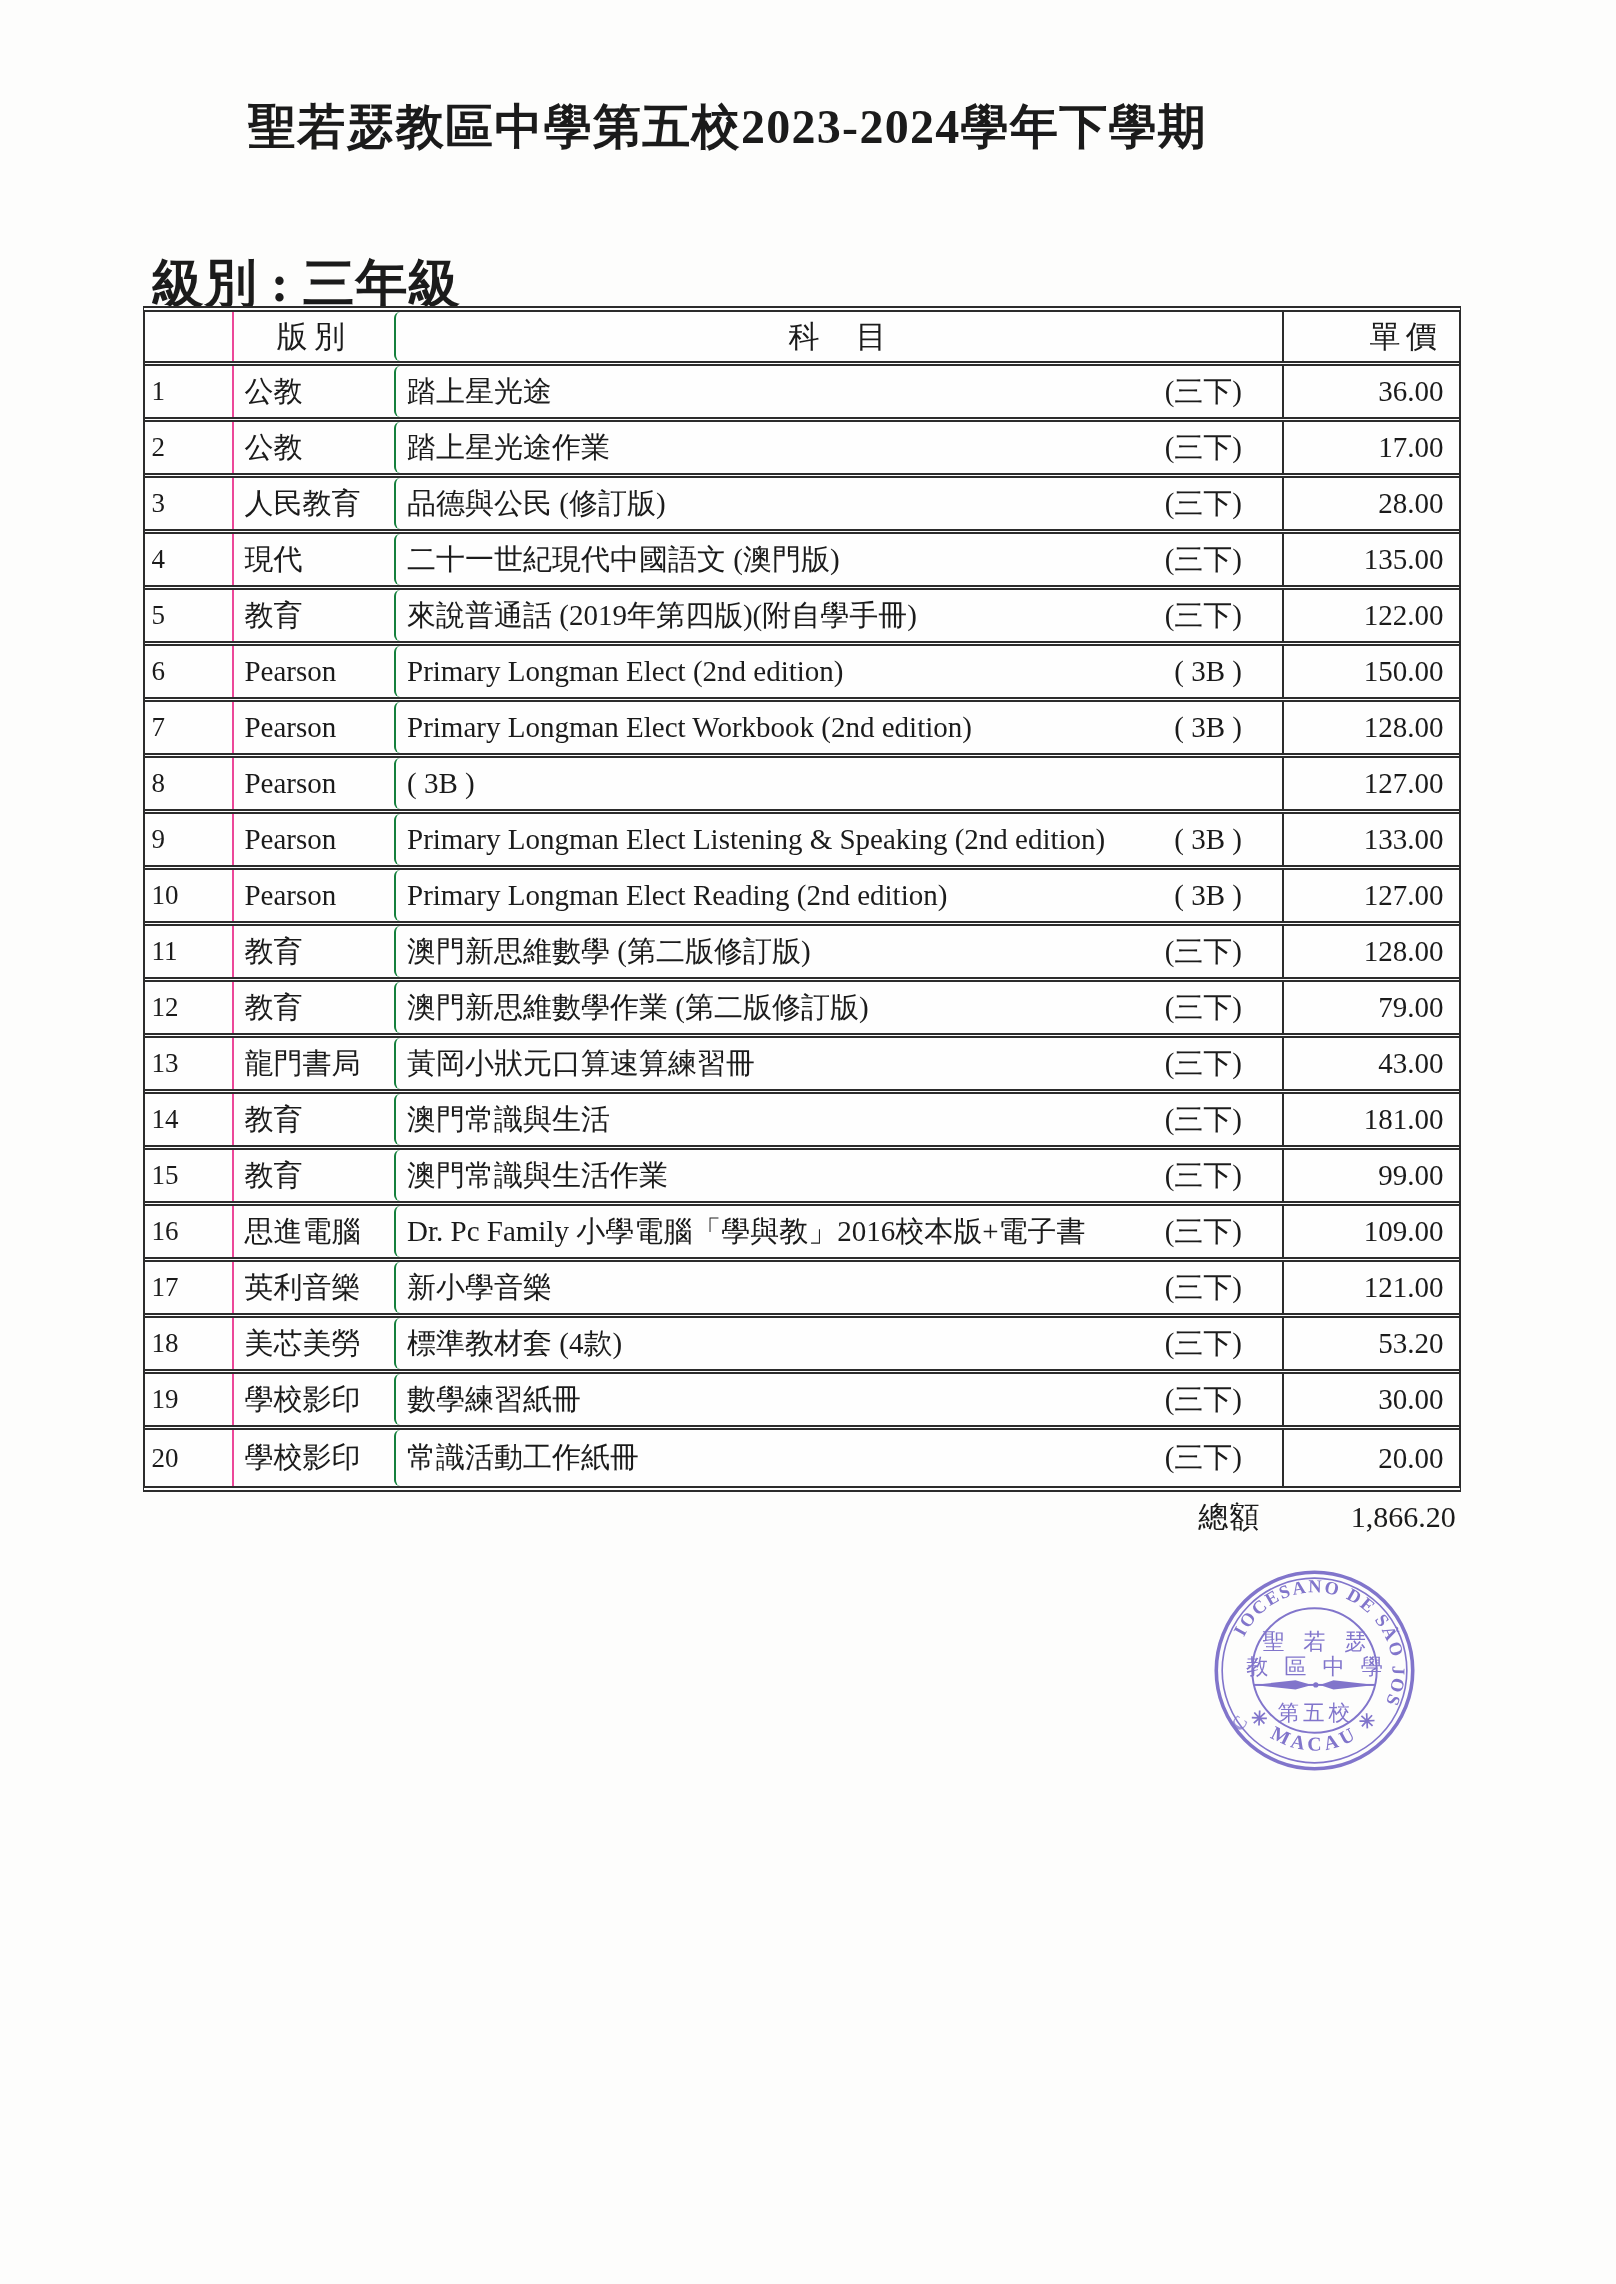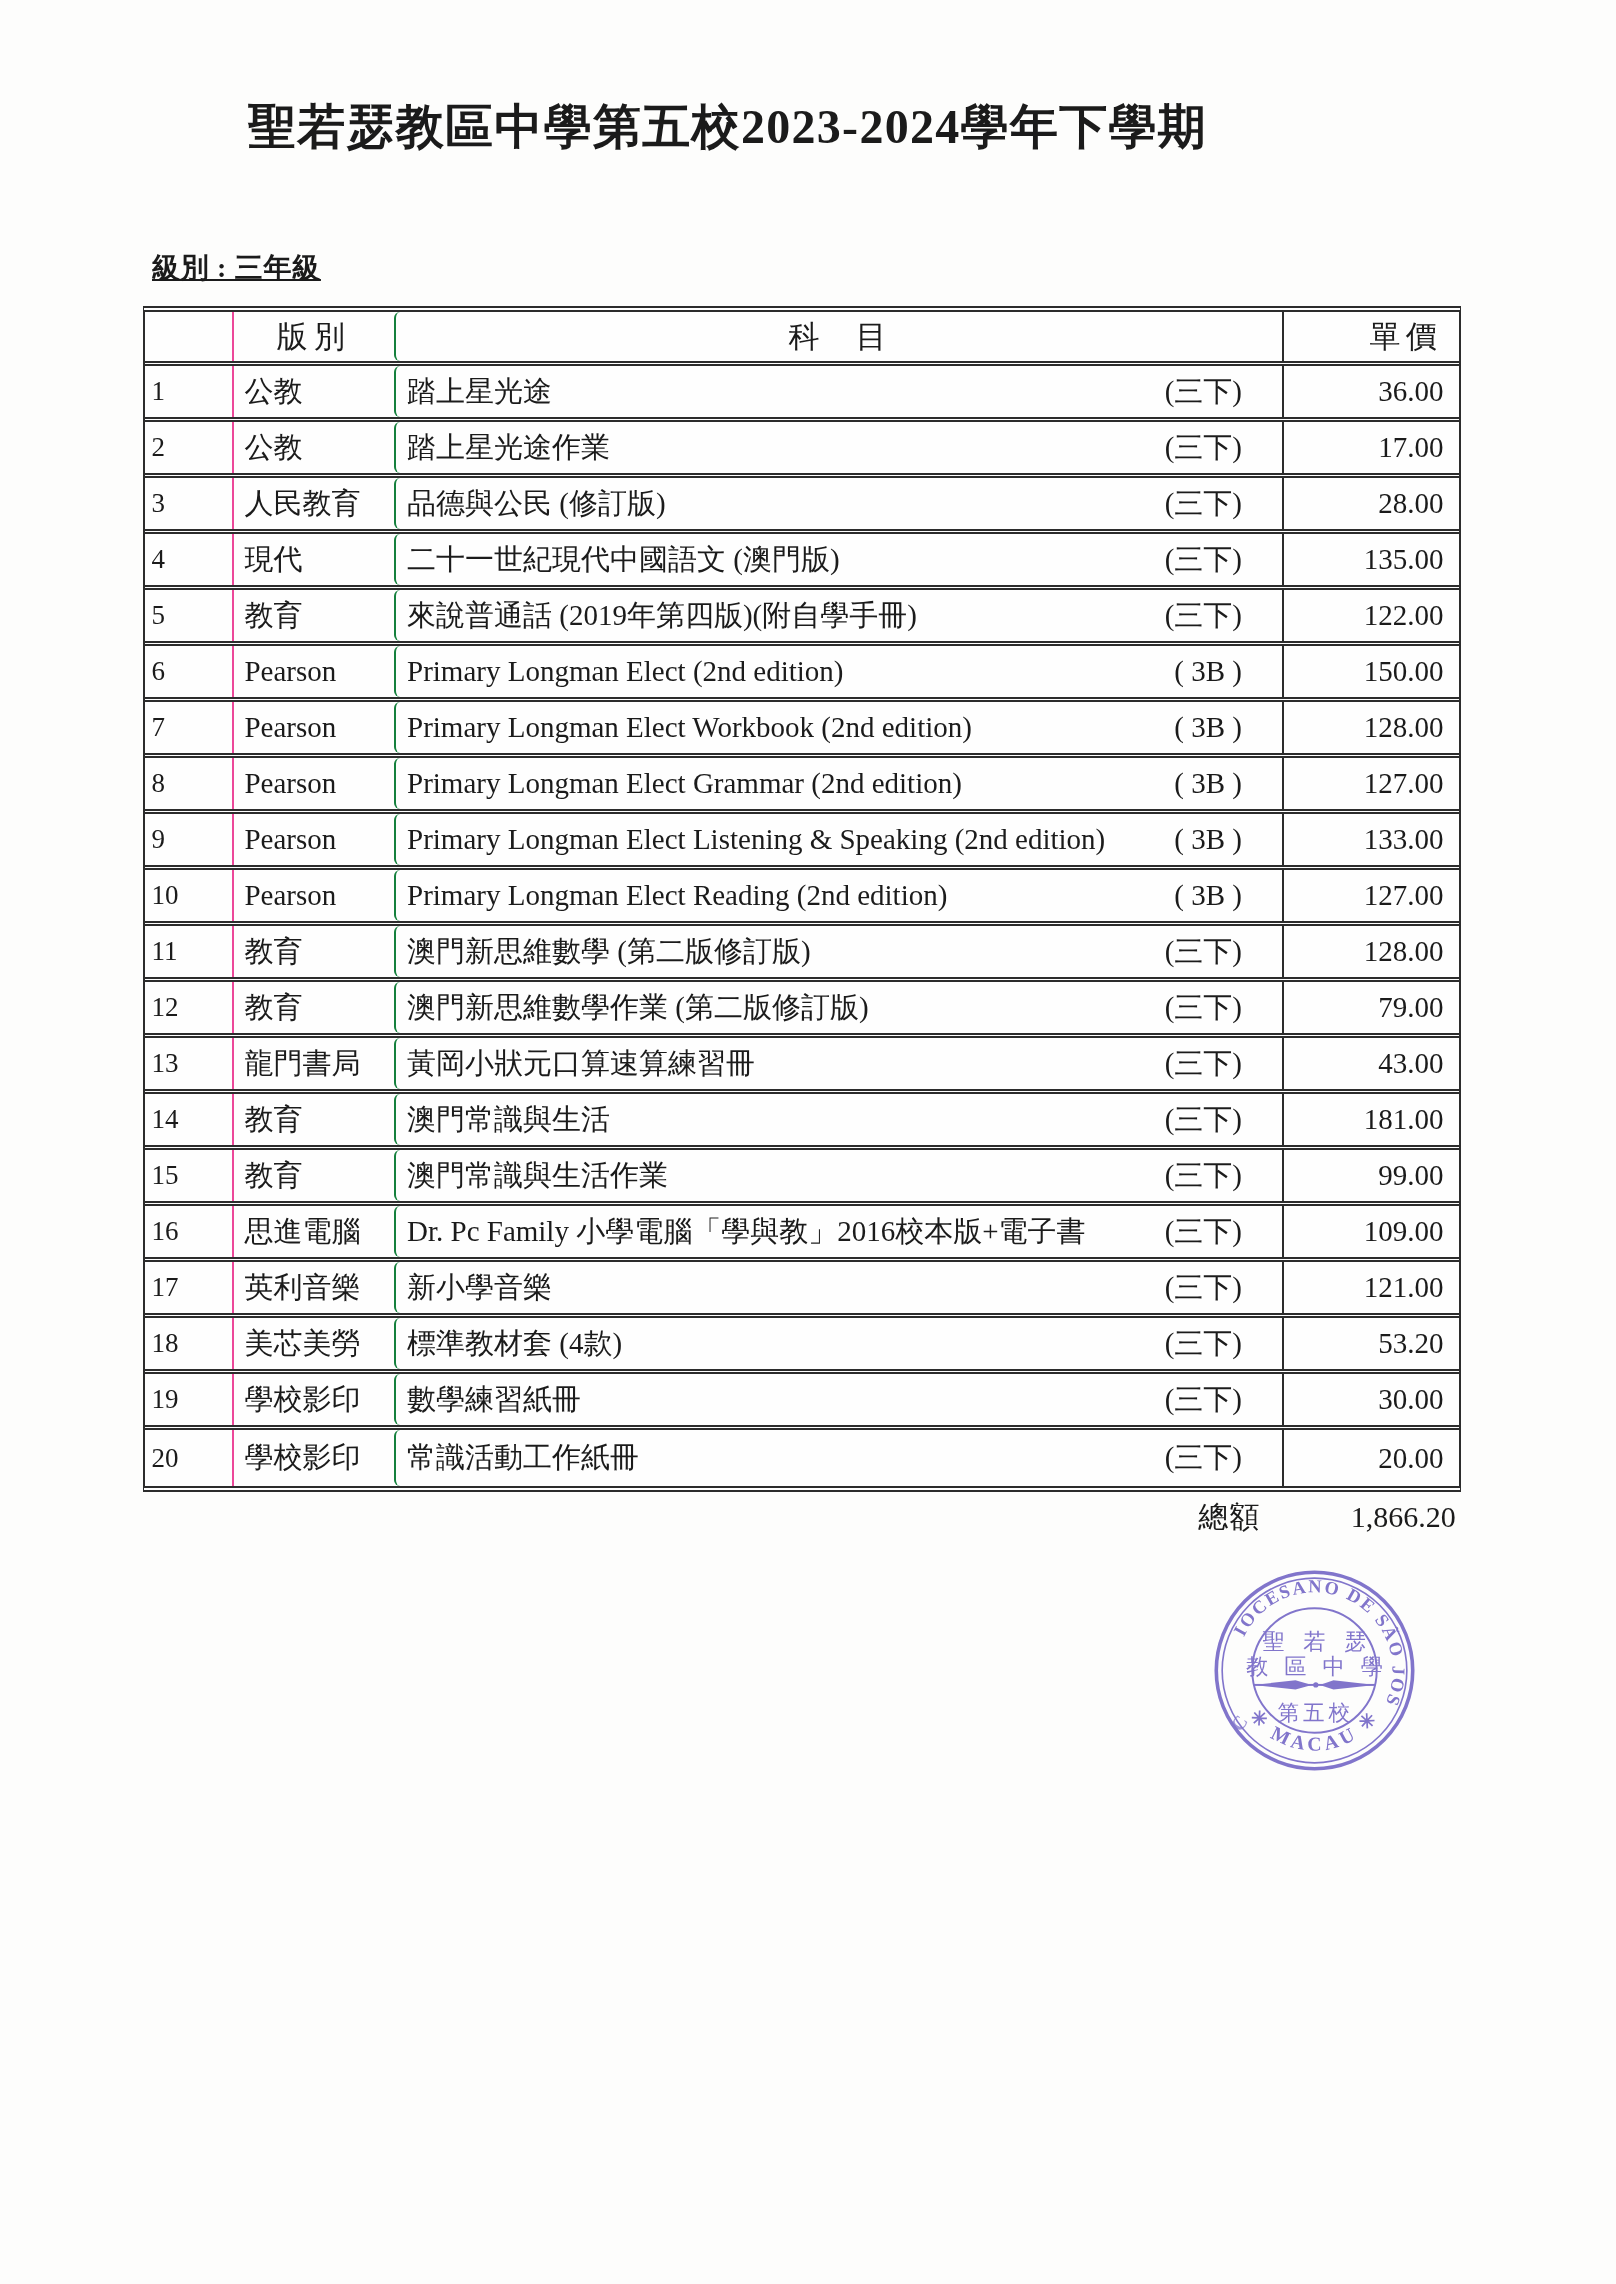--- a/index.html
+++ b/index.html
@@ -12,21 +12,21 @@
     overflow:hidden;
   }
   .page-title{
     position:absolute;top:95px;left:4px;width:1447px;
     text-align:center;
     font-size:48px;font-weight:bold;letter-spacing:1.3px;
     white-space:nowrap;
   }
   .grade-label{
     position:absolute;top:249px;left:152px;
-    font-size:28px;font-weight:bold;letter-spacing:0.7px;text-decoration:underline;
+    font-size:52px;font-weight:bold;letter-spacing:0.7px;
   }
   .booktable{
     position:absolute;left:143px;top:306px;width:1318px;
     border:2.6px solid #2c2c2c;
     border-top:6.5px double #2c2c2c;
     border-bottom:6.5px double #2c2c2c;
     box-sizing:border-box;
     background:#fefefe;
   }
   .trow{
@@ -152,21 +152,20 @@
       <span class="subject-title">Primary Longman Elect Workbook (2nd edition)</span>
       <span class="subject-term">( 3B )</span>
     </div>
     <div class="cell c-price">128.00</div>
   </div>
 
   <div class="trow">
     <div class="cell c-no">8</div>
     <div class="cell c-pub">Pearson</div>
     <div class="cell c-sub">
-      <span class="subject-title">Primary Longman Elect Grammar (2nd edition)</span>
       <span class="subject-term">( 3B )</span>
     </div>
     <div class="cell c-price">127.00</div>
   </div>
 
   <div class="trow">
     <div class="cell c-no">9</div>
     <div class="cell c-pub">Pearson</div>
     <div class="cell c-sub">
       <span class="subject-title">Primary Longman Elect Listening &amp; Speaking (2nd edition)</span>

